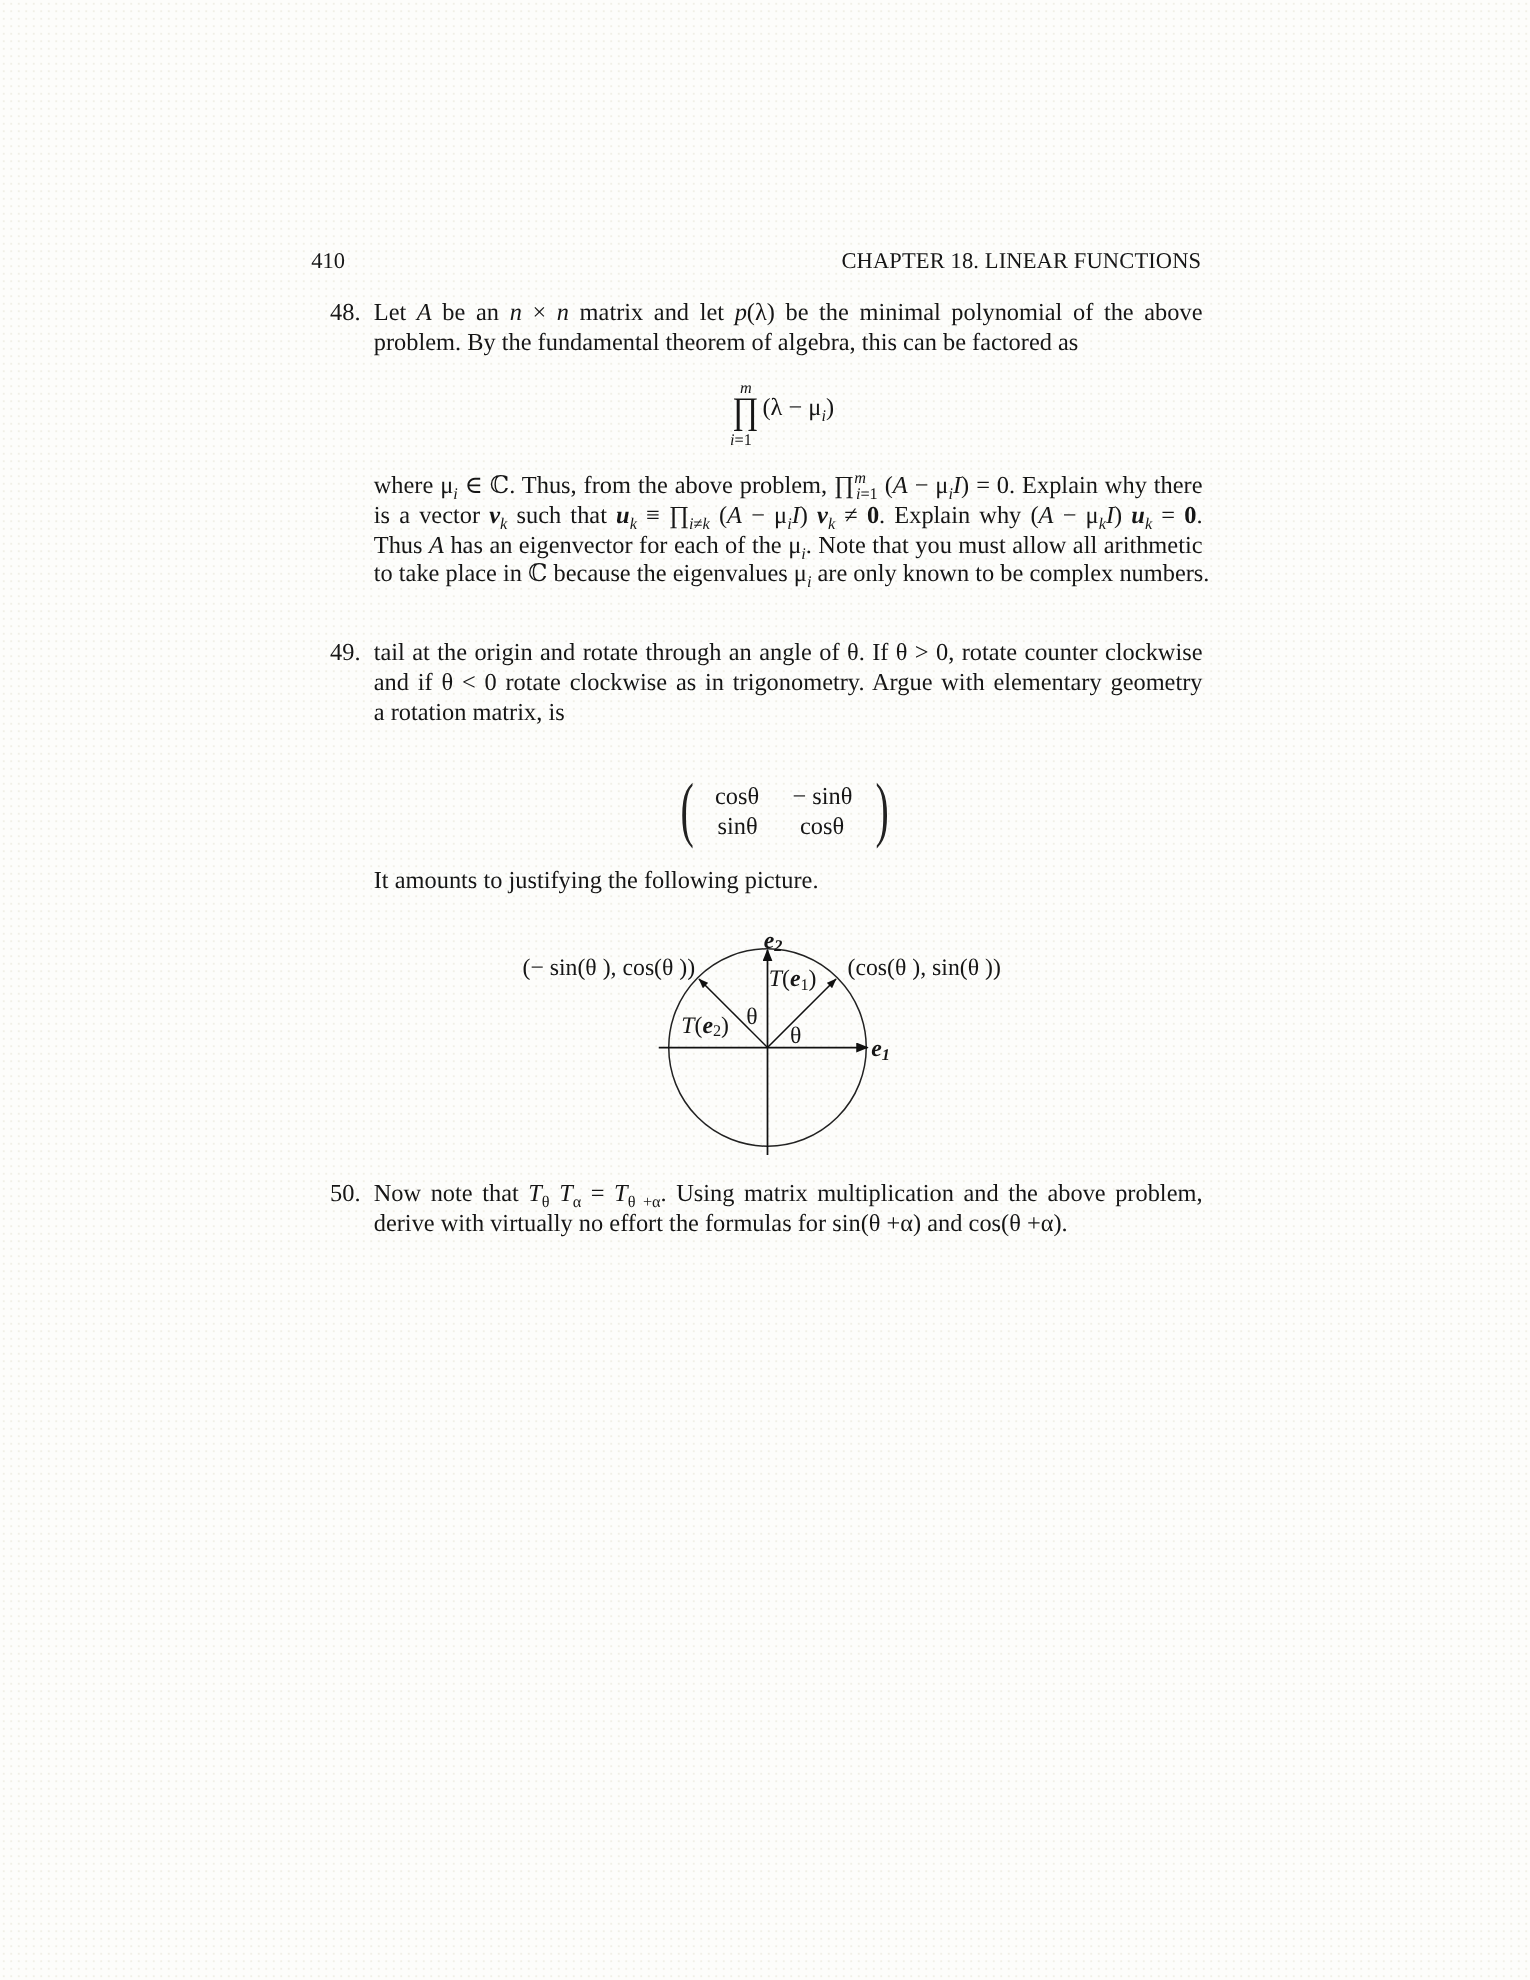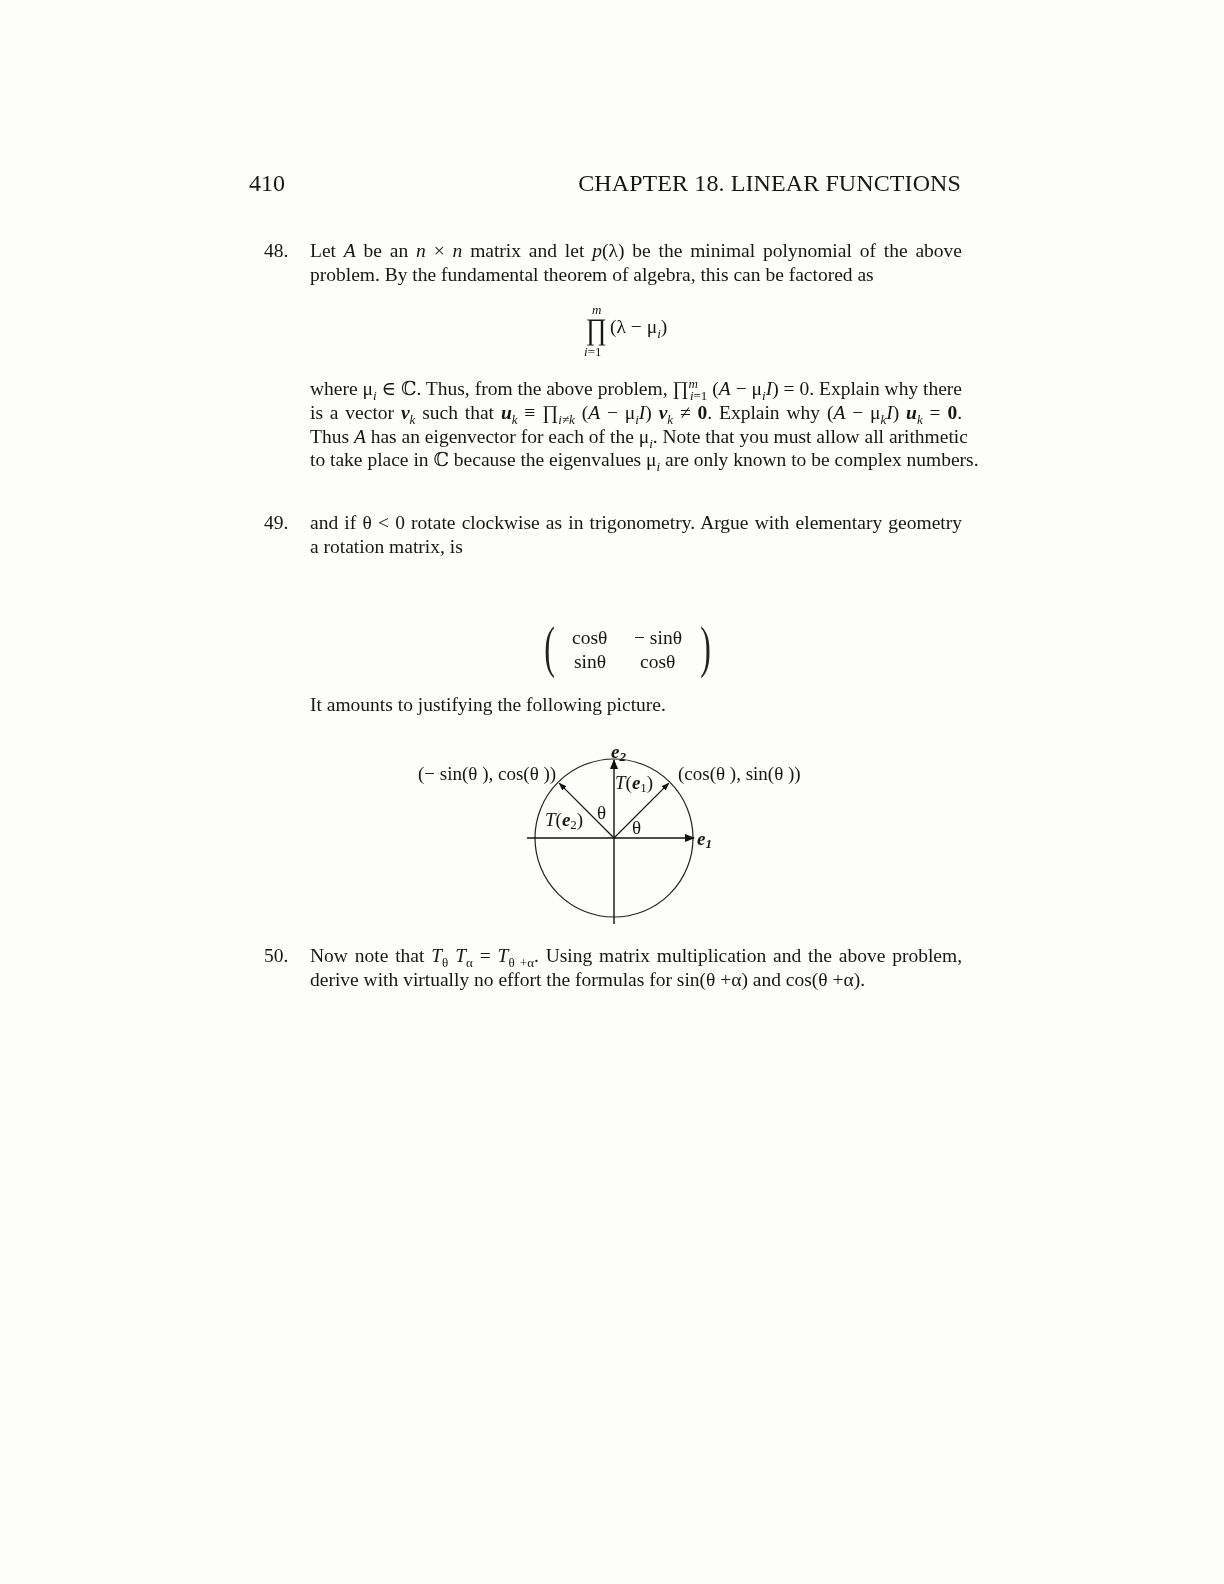--- a/index.html
+++ b/index.html
@@ -5,28 +5,28 @@
   html, body { margin: 0; padding: 0; }
   body {
     width: 1224px; height: 1584px; position: relative; overflow: hidden;
     background-color: #fdfdfb;
     background-image: radial-gradient(#f0efe6 0.6px, transparent 0.7px);
     background-size: 6px 6px;
     font-family: "Liberation Serif", "DejaVu Serif", serif;
     color: #161616;
   }
   .abs { position: absolute; }
-  .hdr { top: 171px; font-size: 24px; line-height: 24px; }
+  .hdr { top: 196px; font-size: 18px; line-height: 24px; }
   #page-number { left: 249px; }
   #chapter-title { right: 263px; letter-spacing: 0.1px; }
 
   .problem { position: absolute; left: 264px; width: 698px; font-size: 19.5px; line-height: 23.8px; }
   .pnum { position: absolute; left: 0; top: 0; }
   .pbody { margin-left: 35px; text-align: justify; }
-  .line { display: block; white-space: nowrap; text-align: justify; text-align-last: justify; margin-left: 11px; }
+  .line { display: block; white-space: nowrap; text-align: justify; text-align-last: justify; }
   .line.last { text-align-last: left; }
   .it { font-style: italic; }
   .bf { font-weight: bold; }
   .bi { font-style: italic; font-weight: bold; }
   sub, sup { font-size: 13px; line-height: 0; }
 
   .display { position: absolute; font-size: 19.5px; }
   .prod { font-size: 30px; line-height: 30px; display: inline-block; transform: scaleX(0.85); }
   .limits { position: absolute; font-size: 13px; font-style: italic; }
 
@@ -62,20 +62,21 @@
     <span class="line">where μ<sub class="it">i</sub> ∈ ℂ. Thus, from the above problem, ∏<sup class="it">m</sup><sub style="margin-left:-8px;"><span class="it">i</span>=1</sub> (<span class="it">A</span> − μ<sub class="it">i</sub><span class="it">I</span>) = 0. Explain why there</span>
     <span class="line">is a vector <span class="bi">v</span><sub class="it">k</sub> such that <span class="bi">u</span><sub class="it">k</sub> ≡ ∏<sub><span class="it">i</span>≠<span class="it">k</span></sub> (<span class="it">A</span> − μ<sub class="it">i</sub><span class="it">I</span>) <span class="bi">v</span><sub class="it">k</sub> ≠ <span class="bf">0</span>. Explain why (<span class="it">A</span> − μ<sub class="it">k</sub><span class="it">I</span>) <span class="bi">u</span><sub class="it">k</sub> = <span class="bf">0</span>.</span>
     <span class="line">Thus <span class="it">A</span> has an eigenvector for each of the μ<sub class="it">i</sub>. Note that you must allow all arithmetic</span>
     <span class="line">to take place in ℂ because the eigenvalues μ<sub class="it">i</sub> are only known to be complex numbers.</span>
   </div>
 </div>
 
 <div class="problem" style="top:511px;">
   <span class="pnum">49.</span>
   <div class="pbody">
+    <span class="line">tail at the origin and rotate through an angle of θ. If θ &gt; 0, rotate counter clockwise</span>
     <span class="line">and if θ &lt; 0 rotate clockwise as in trigonometry.  Argue with elementary geometry</span>
     <span class="line last">a rotation matrix, is</span>
   </div>
 </div>
 
 <div class="matrix">
   <span class="paren" style="left:-8px;">(</span>
   <span class="cell" style="left:24px; top:2px;">cosθ</span>
   <span class="cell" style="left:86px; top:2px;text-align:right;">− sinθ</span>
   <span class="cell" style="left:26px; top:26px;">sinθ</span>

